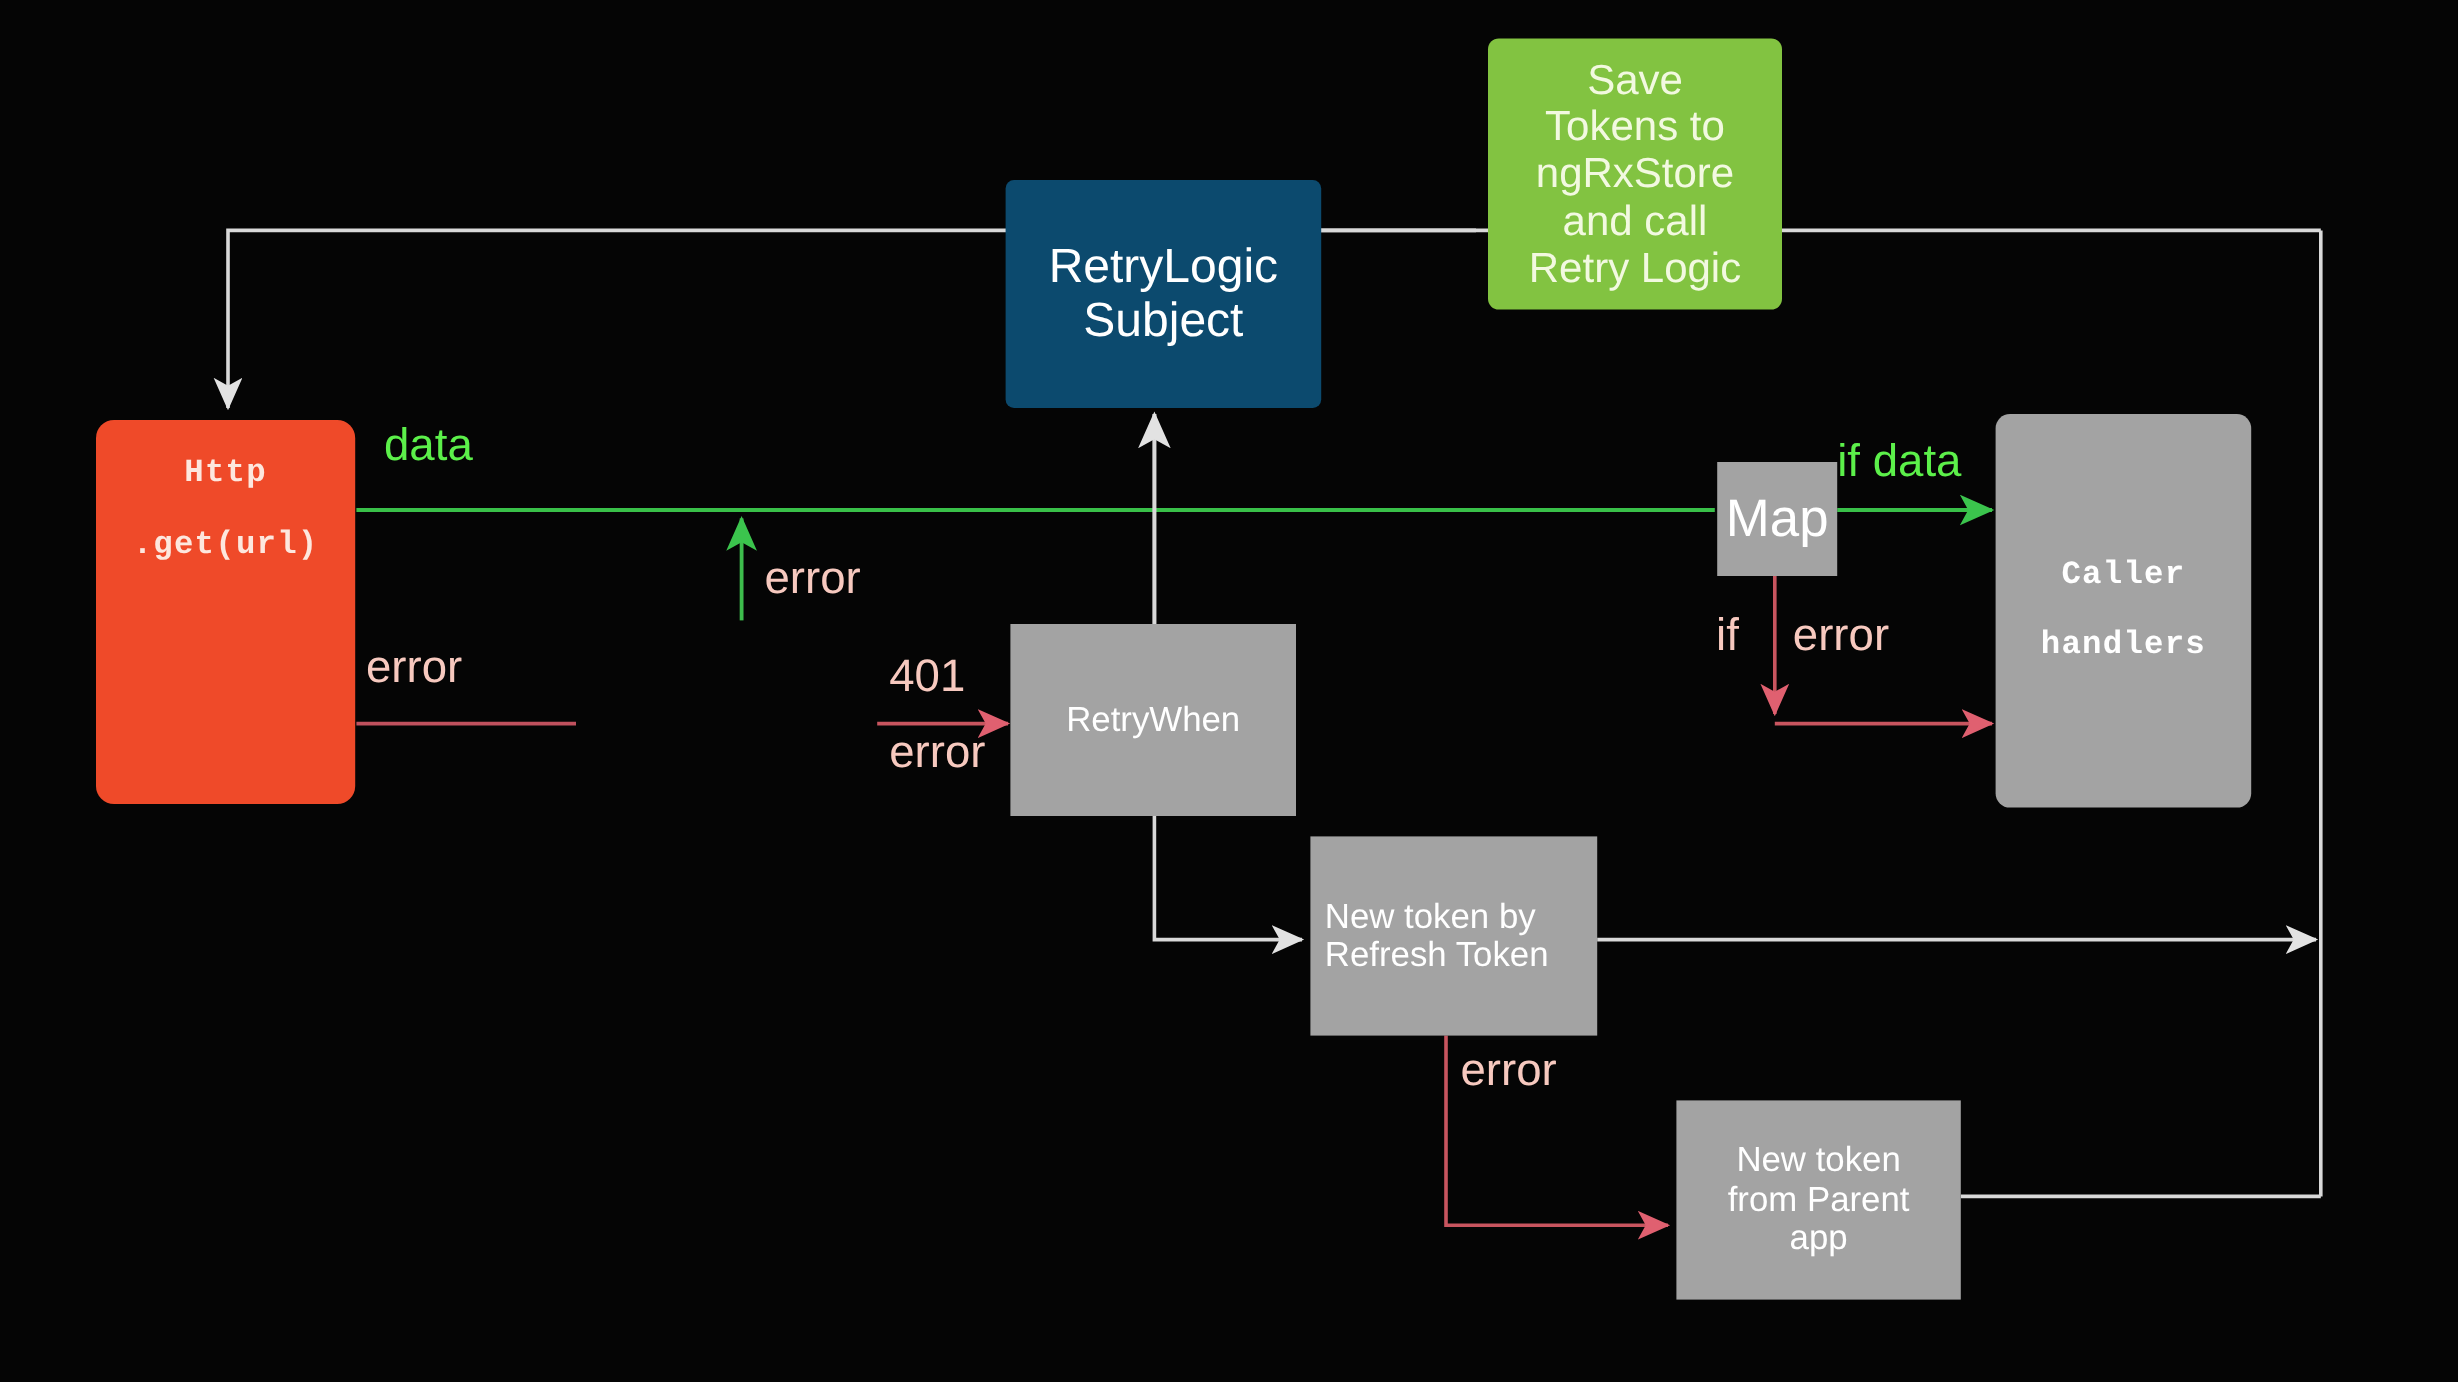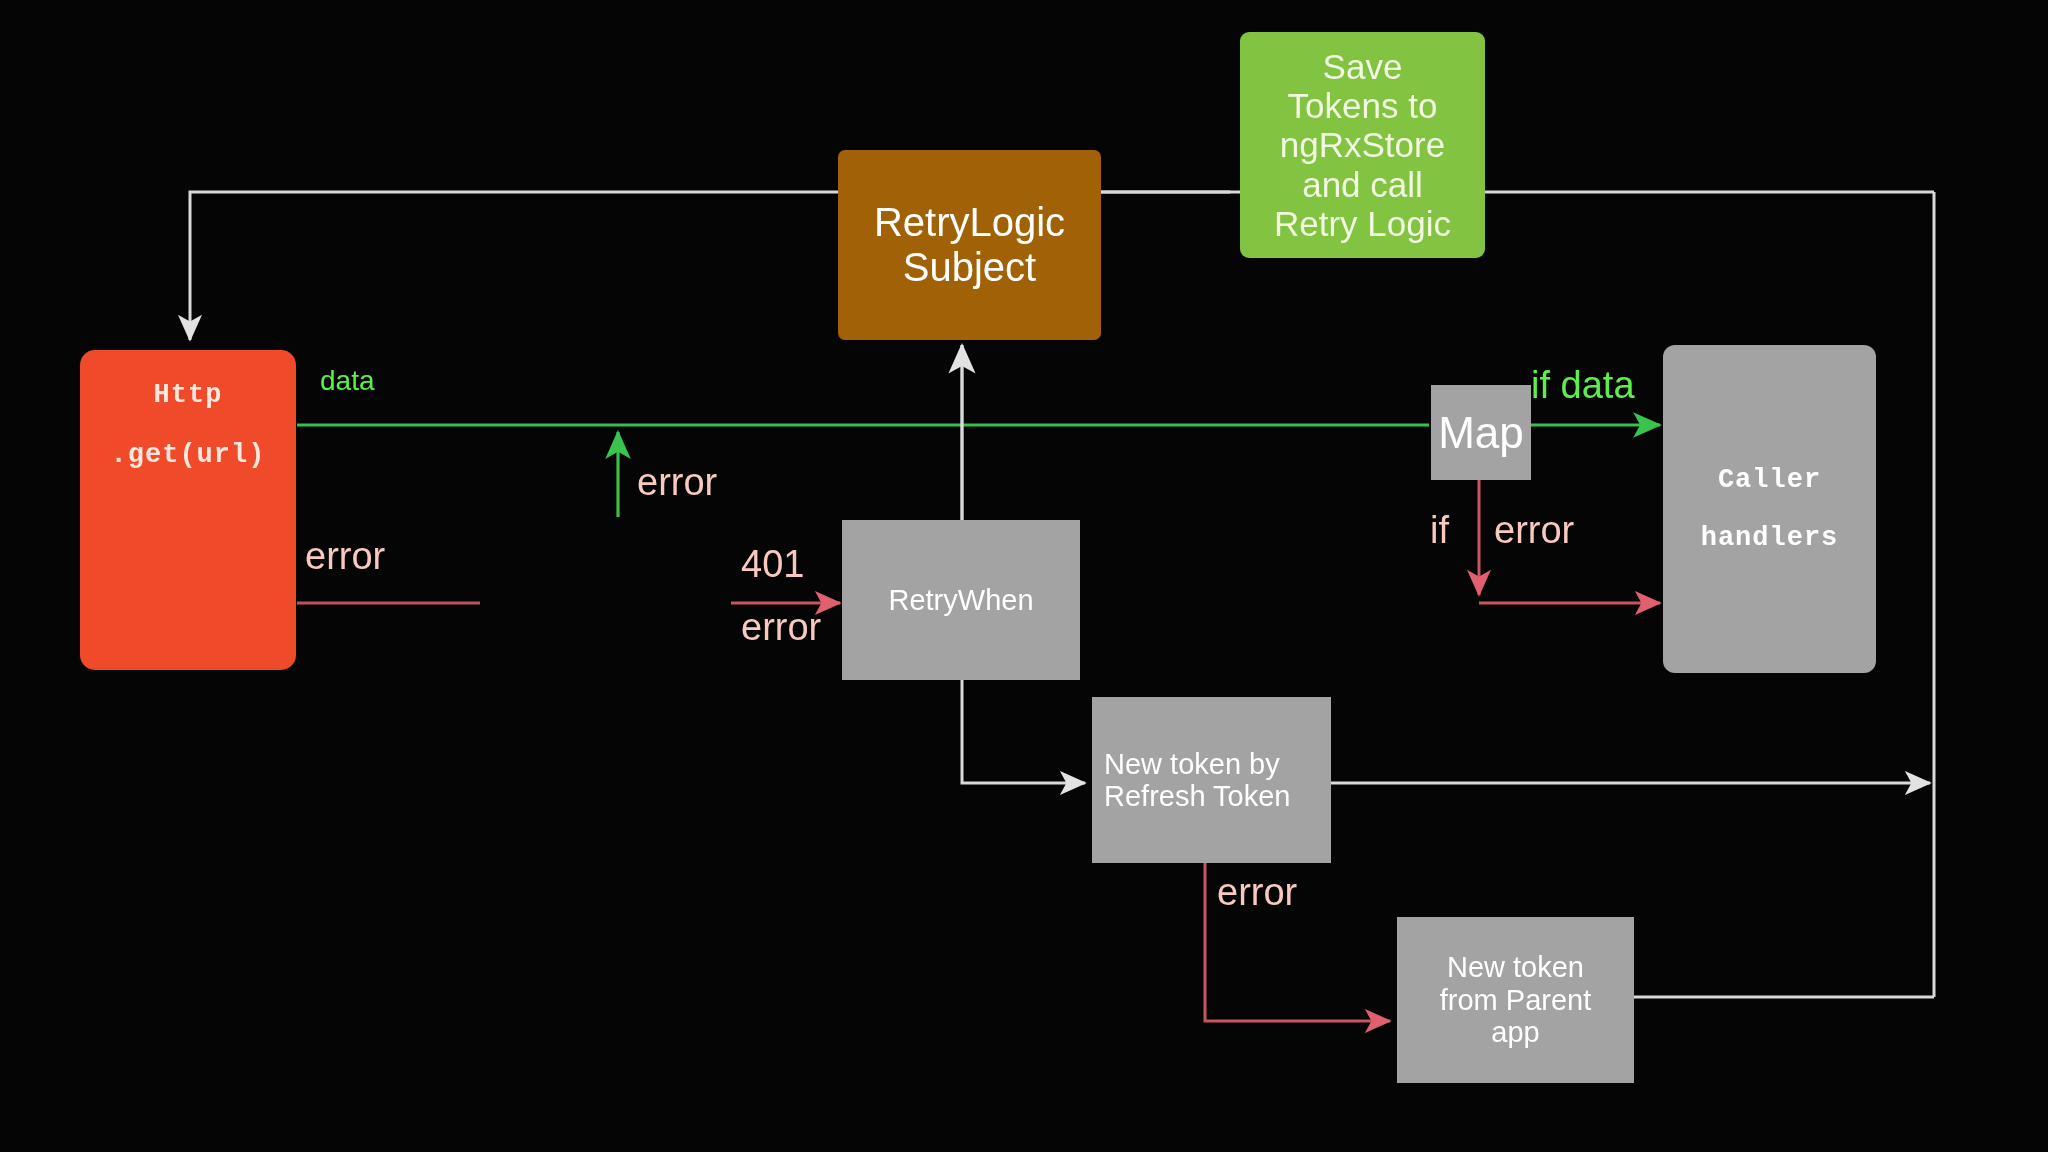--- a/index.html
+++ b/index.html
@@ -40,21 +40,21 @@
     background: #a3a3a3;
     color: #ffffff;
   }
   .node.gray.dark-text { color: #111111; }
   .node.red {
     background: #ef4a29;
     border-radius: 15px;
     color: #fde7de;
   }
   .node.purple {
-    background: #a16207;
+    background: #0c4a6e;
     border-radius: 7px;
     color: #ffffff;
   }
   .node.green {
     background: #82c341;
     border-radius: 9px;
     color: #f2f9e0;
   }
   .node.rounded-gray { border-radius: 12px; }
   .mono {
@@ -182,21 +182,21 @@
     <span>New token by</span>
     <span>Refresh Token</span>
   </div>
 
   <div class="node gray" style="left:1397px; top:917px; width:237px; height:166px; flex-direction:column; font-size:29px;">
     <span>New token</span>
     <span>from Parent</span>
     <span>app</span>
   </div>
 
-  <div class="edge-label lbl-green" style="left:320px; top:366px; font-size:28px;">data</div>
+  <div class="edge-label lbl-green" style="left:320px; top:352px; font-size:38px;">data</div>
 
   <div class="edge-label lbl-salmon" style="left:305px; top:537px; font-size:38px;">error</div>
 
   <div class="edge-label lbl-salmon" style="left:637px; top:463px; font-size:38px;">error</div>
 
   <div class="edge-label lbl-salmon" style="left:741px; top:545px; font-size:38px;">401</div>
 
   <div class="edge-label lbl-salmon" style="left:741px; top:608px; font-size:38px;">error</div>
 
   <div class="edge-label lbl-green" style="left:1531px; top:366px; font-size:38px;">if data</div>

